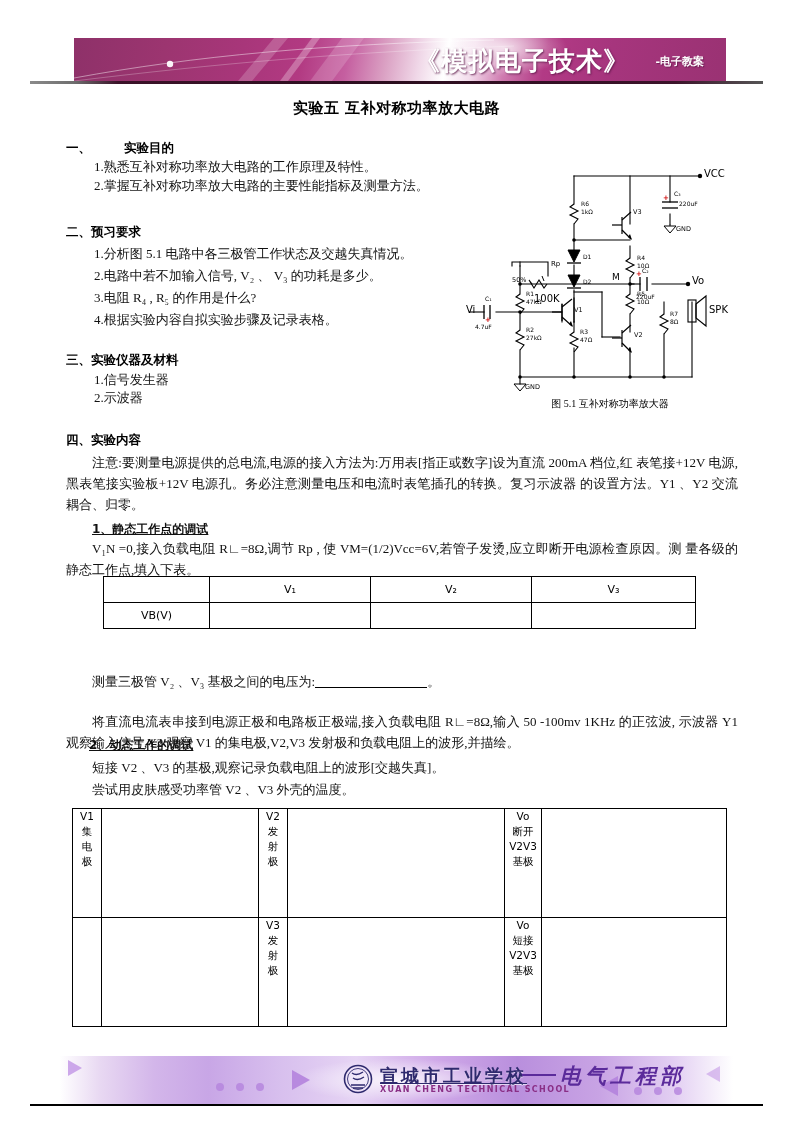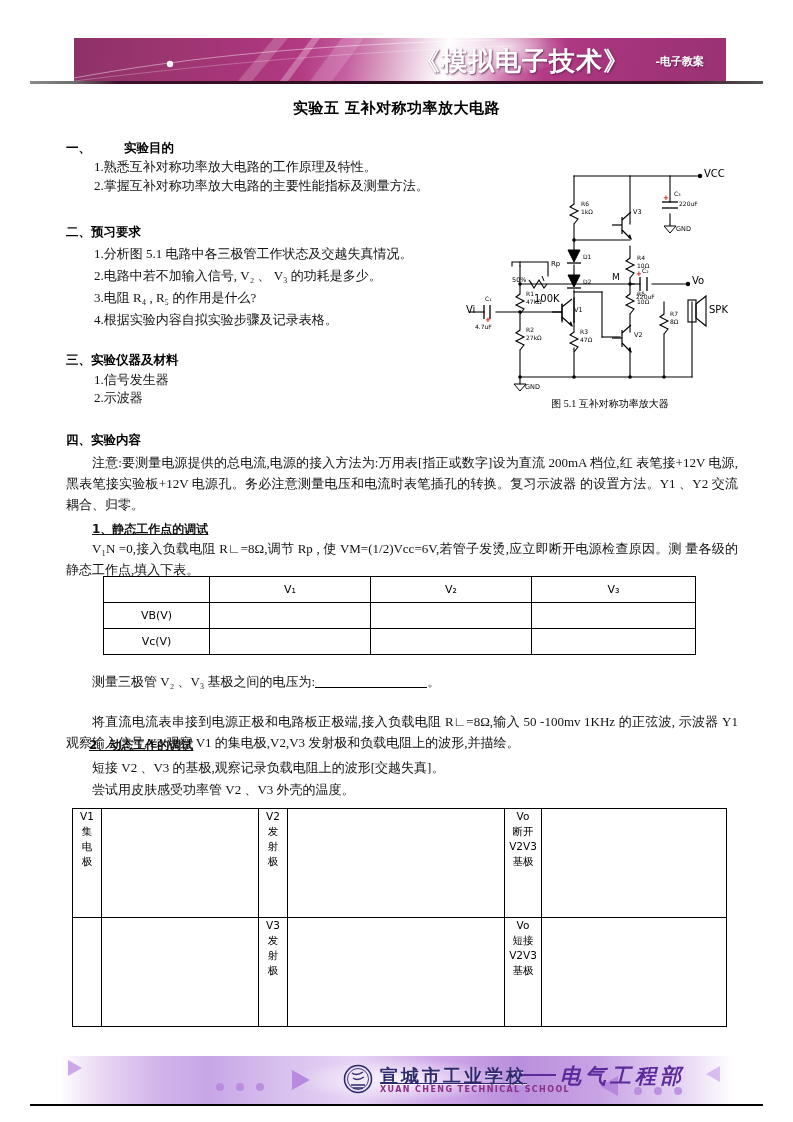--- a/index.html
+++ b/index.html
@@ -503,26 +503,20 @@
 <table class="t1 grid">
   <tbody>
       <tr>
     <td class="c0"></td>
     <td class="c1">V₁</td>
     <td class="c2">V₂</td>
     <td class="c3">V₃</td>
   </tr>
   <tr>
     <td>VB(V)</td>
-    <td></td>
-    <td></td>
-    <td></td>
-  </tr>
-  <tr>
-    <td>Vc(V)</td>
     <td></td>
     <td></td>
     <td></td>
   </tr>
 </tbody>
   </table>
 
 <div class="line" style="left:92px; top:673px;">
   <span>测量三极管 V₂ 、V₃ 基极之间的电压为:</span><span class="blank-line"></span><span>。</span>
 </div>

